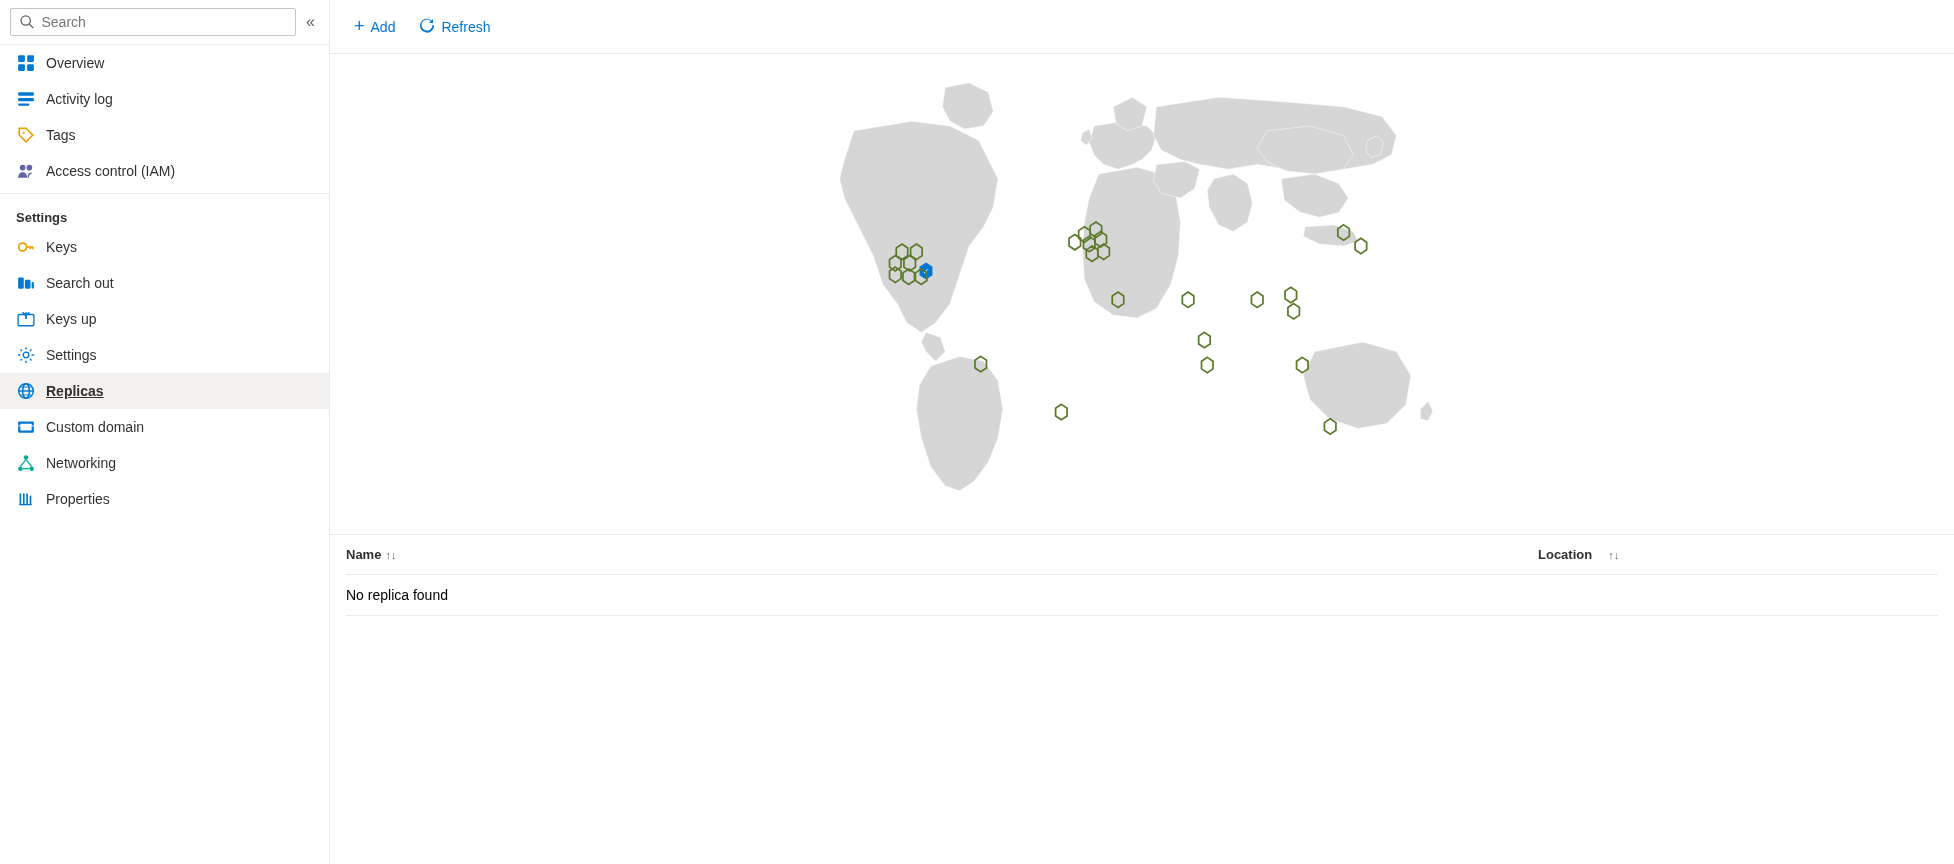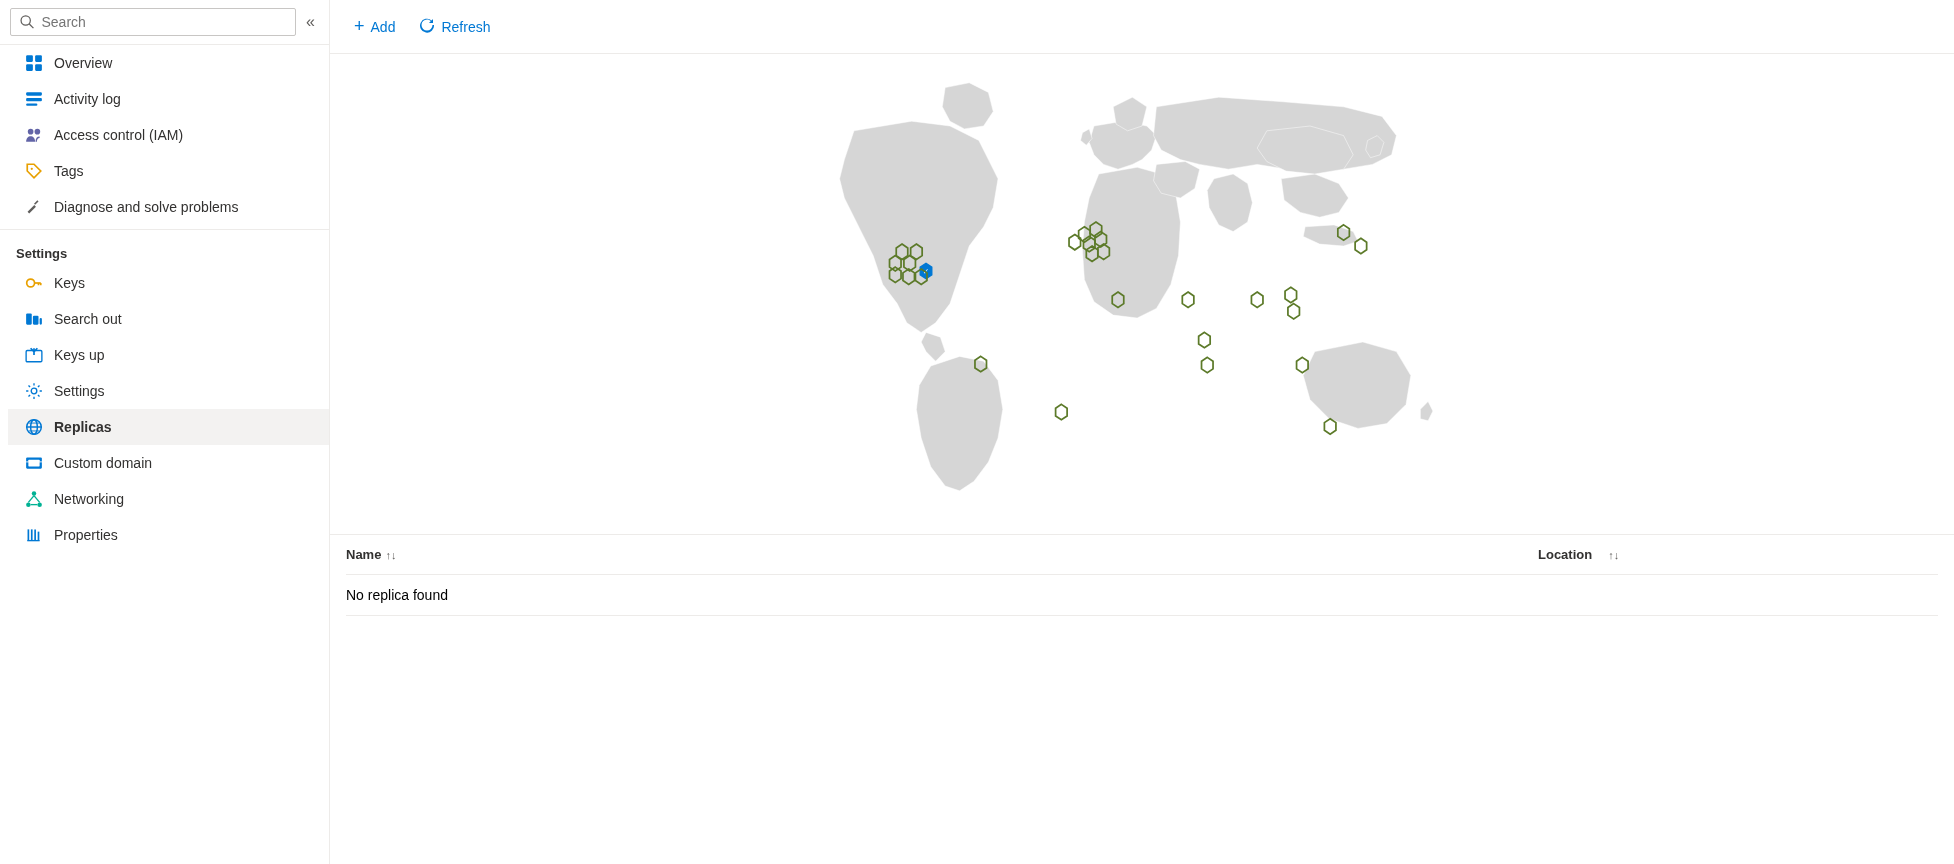--- a/index.html
+++ b/index.html
@@ -54,23 +54,22 @@
     }
 
     .nav-item {
       display: flex;
       align-items: center;
       padding: 8px 16px;
       cursor: pointer;
       gap: 10px;
       color: #323130;
       font-size: 14px;
-      margin-left: 8px;
-    }
-    .nav-item.active { background: #f3f2f1; font-weight: 600; }
+    }
+    .nav-item.active { background: #f3f2f1; font-weight: 600; text-decoration: underline; }
 
     .nav-icon {
       width: 20px;
       height: 20px;
       display: flex;
       align-items: center;
       justify-content: center;
       flex-shrink: 0;
     }
 
@@ -200,48 +199,39 @@
           <rect x="1" y="7" width="14" height="3" rx="1" fill="#0078d4"></rect>
           <rect x="1" y="12" width="10" height="2" rx="1" fill="#0078d4"></rect>
         </svg>
       </div>
       <span>Activity log</span>
     </div>
 
     <div class="nav-item">
       <div class="nav-icon">
         <svg viewBox="0 0 16 16" width="18" height="18">
+          <path d="M2 2h6l6 6-6 6-6-6z" fill="none" stroke="#e8a000" stroke-width="1.5"></path>
+          <circle cx="6" cy="6" r="1" fill="#e8a000"></circle>
+        </svg>
+      </div>
+      <span>Tags</span>
+    </div>
+
+    <div class="nav-item">
+      <div class="nav-icon">
+        <svg viewBox="0 0 16 16" width="18" height="18">
           <circle cx="5" cy="5" r="2.5" fill="#6264a7"></circle>
           <circle cx="11" cy="5" r="2.5" fill="#6264a7"></circle>
           <path d="M1 14c0-3.3 1.8-5 4-5s4 1.7 4 5" fill="#6264a7"></path>
           <path d="M10 14c0-2.5 1-4 3-4" fill="none" stroke="#6264a7" stroke-width="1.2"></path>
         </svg>
       </div>
       <span>Access control (IAM)</span>
     </div>
 
-    <div class="nav-item">
-      <div class="nav-icon">
-        <svg viewBox="0 0 16 16" width="18" height="18">
-          <path d="M2 2h6l6 6-6 6-6-6z" fill="none" stroke="#e8a000" stroke-width="1.5"></path>
-          <circle cx="6" cy="6" r="1" fill="#e8a000"></circle>
-        </svg>
-      </div>
-      <span>Tags</span>
-    </div>
-
-    <div class="nav-item">
-      <div class="nav-icon">
-        <svg viewBox="0 0 16 16" width="18" height="18">
-          <path d="M11 2l-3 3 1 1 3-3z" fill="#605e5c"></path>
-          <line x1="3" y1="13" x2="9" y2="7" stroke="#605e5c" stroke-width="2"></line>
-        </svg>
-      </div>
-      <span>Diagnose and solve problems</span>
-    </div>
   </div>
 
   <div class="section-header">Settings</div>
 
   <div class="nav-item">
     <div class="nav-icon">
       <svg viewBox="0 0 16 16" width="18" height="18">
         <circle cx="5" cy="8" r="3.5" fill="none" stroke="#e8a000" stroke-width="1.5"></circle>
         <line x1="8" y1="8" x2="14" y2="8" stroke="#e8a000" stroke-width="1.5"></line>
         <line x1="12" y1="8" x2="12" y2="10" stroke="#e8a000" stroke-width="1.5"></line>

